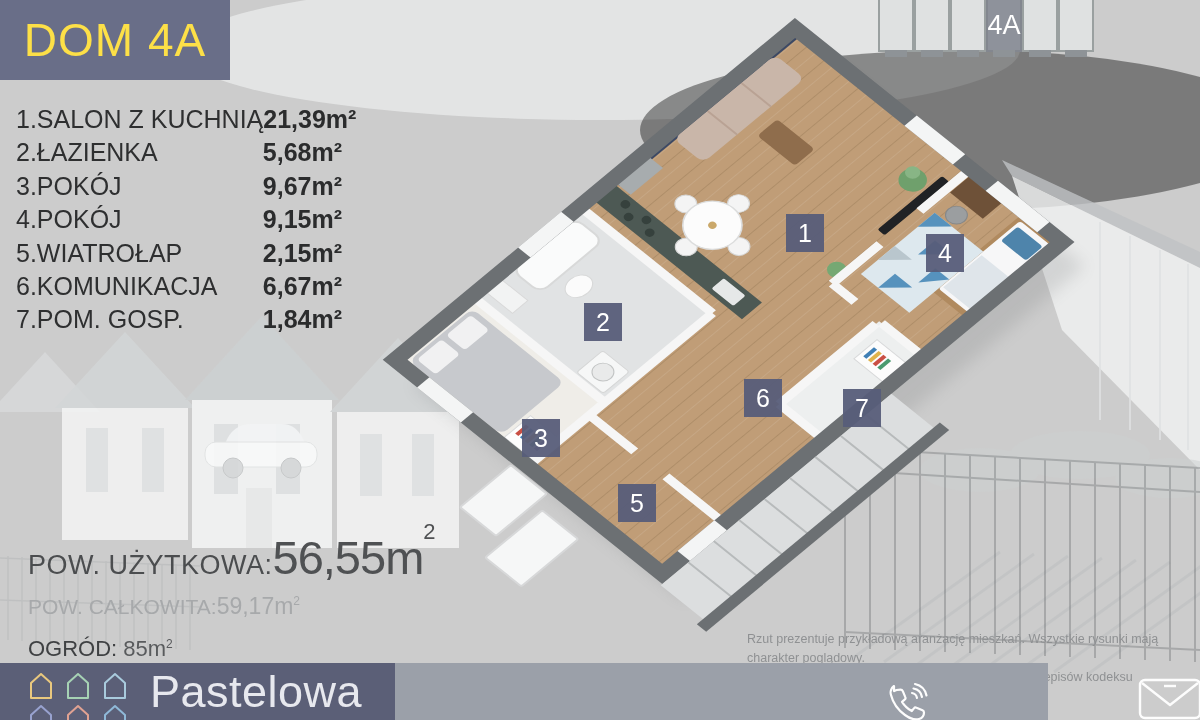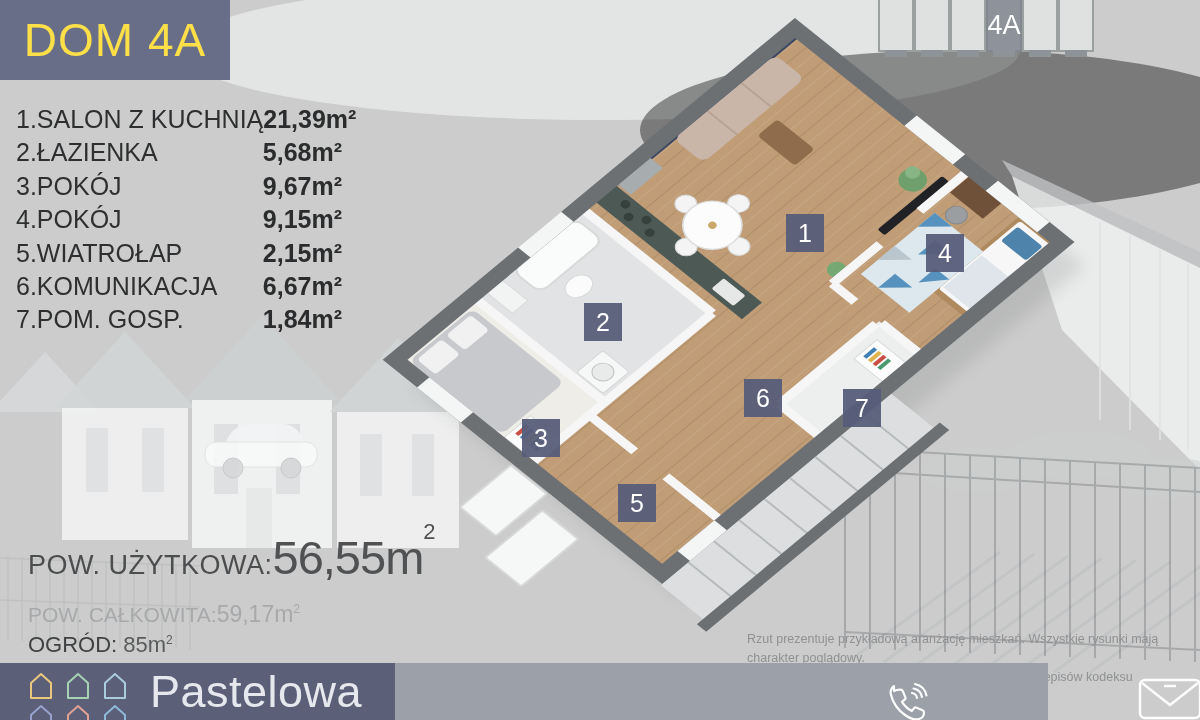--- a/index.html
+++ b/index.html
@@ -32,24 +32,24 @@
   
   .badge{position:absolute;width:38px;height:38px;background:rgba(87,93,121,0.95);z-index:6;
     display:flex;align-items:center;justify-content:center;color:#fff;font-size:25px;}
 
   
   .stats{position:absolute;left:28px;top:530px;z-index:7;white-space:nowrap}
   .stat-usable{display:flex;align-items:baseline}
   .stat-usable .lbl{font-size:27px;color:#4b4d4f;letter-spacing:.5px}
   .stat-usable .val{font-size:47px;color:#4f5153;letter-spacing:-1px}
   .stat-usable sup{font-size:22px;color:#4f5153;position:relative;top:-18px}
-  .stat-total{margin-top:16px;font-size:21px;color:#a7a9ab}
+  .stat-total{margin-top:8px;font-size:21px;color:#a7a9ab}
   .stat-total .val{font-size:23px}
   .stat-total sup{font-size:12px}
-  .stat-garden{margin-top:4px;font-size:22px;color:#3f4143}
+  .stat-garden{margin-top:16px;font-size:22px;color:#3f4143}
   .stat-garden .val{color:#595b5d;margin-left:6px}
   .stat-garden sup{font-size:12px}
 
   
   .disclaimer{position:absolute;left:747px;top:630px;width:420px;z-index:7;
     font-size:12.5px;line-height:1.5;color:#8f9193}
 
   
   .footer{position:absolute;left:0;bottom:0;width:1048px;height:57px;display:flex;z-index:8}
   .footer-left{width:395px;height:57px;background:#5b5f77;position:relative;overflow:hidden}

